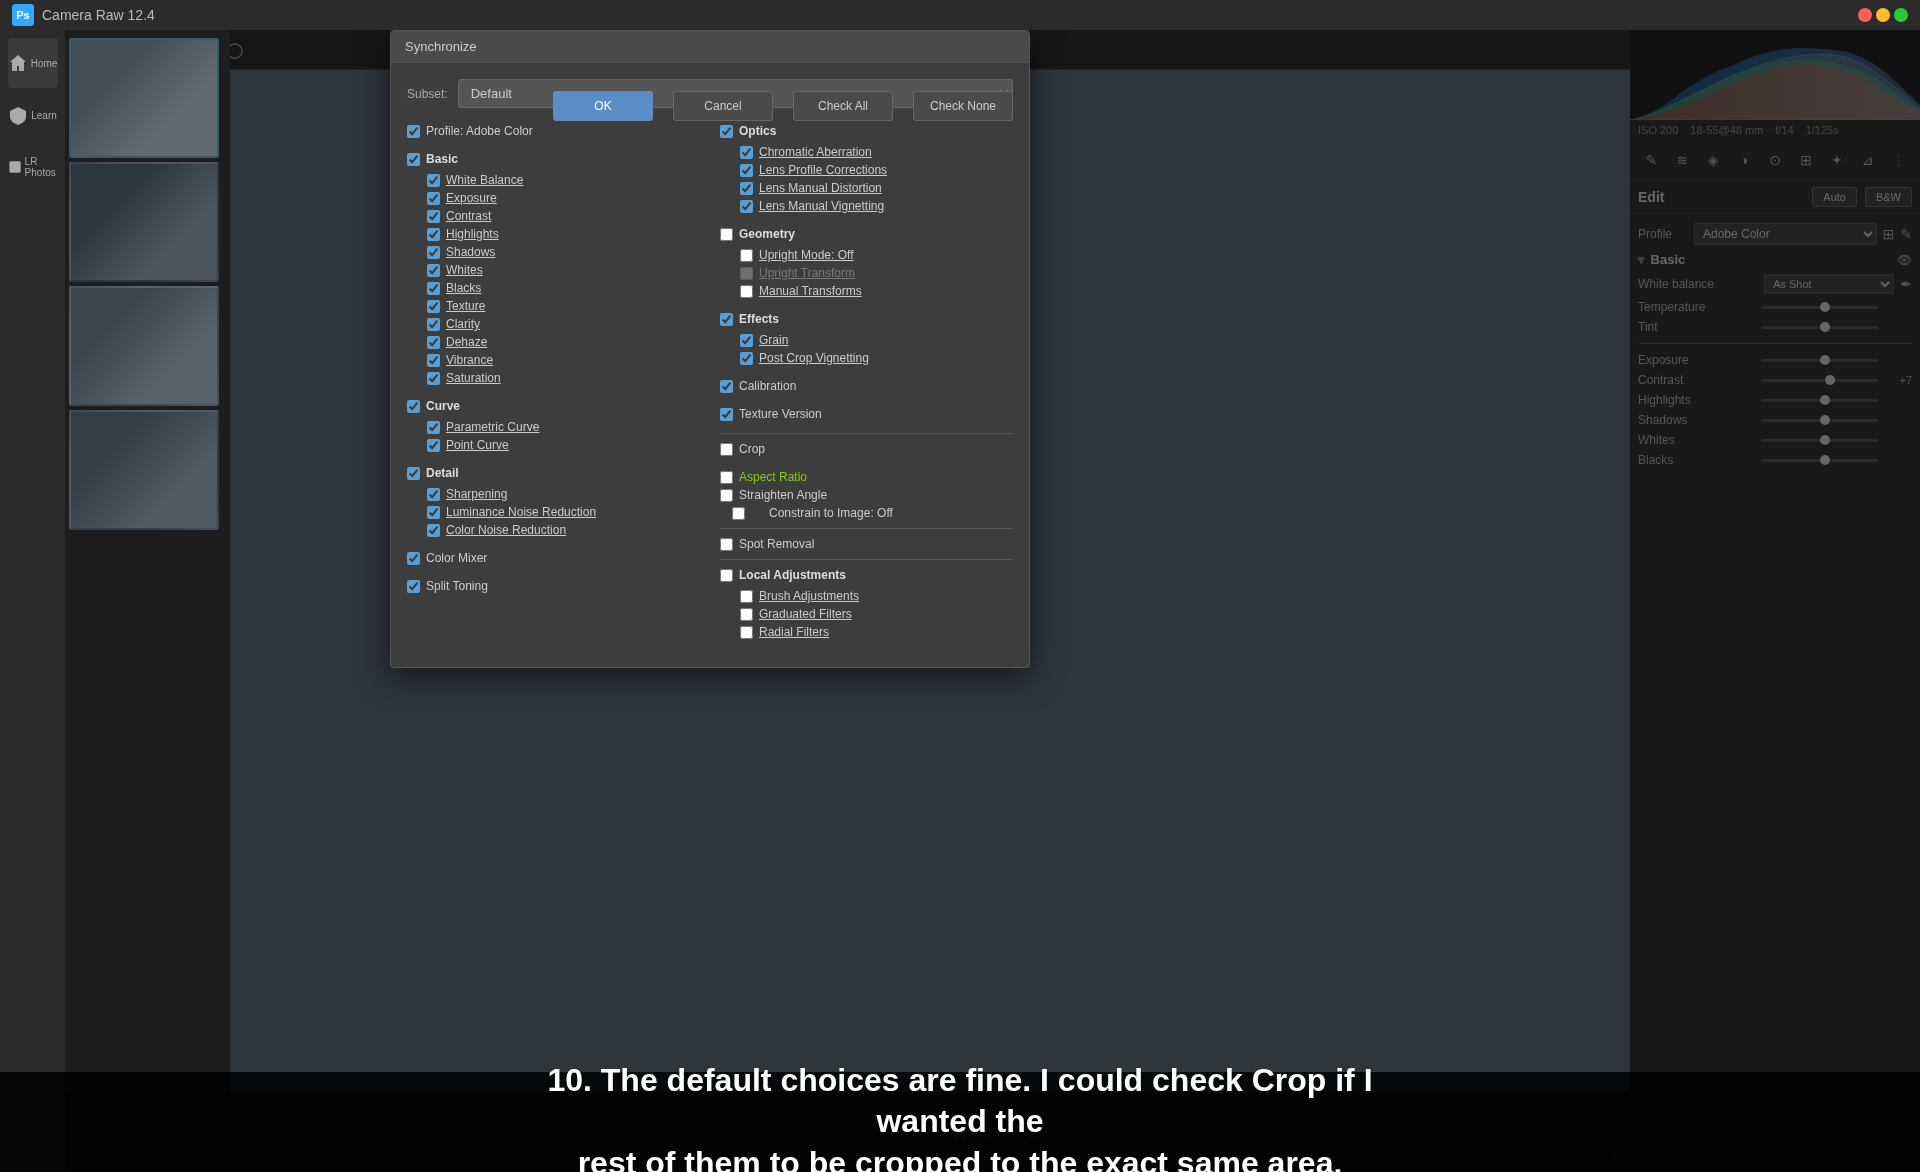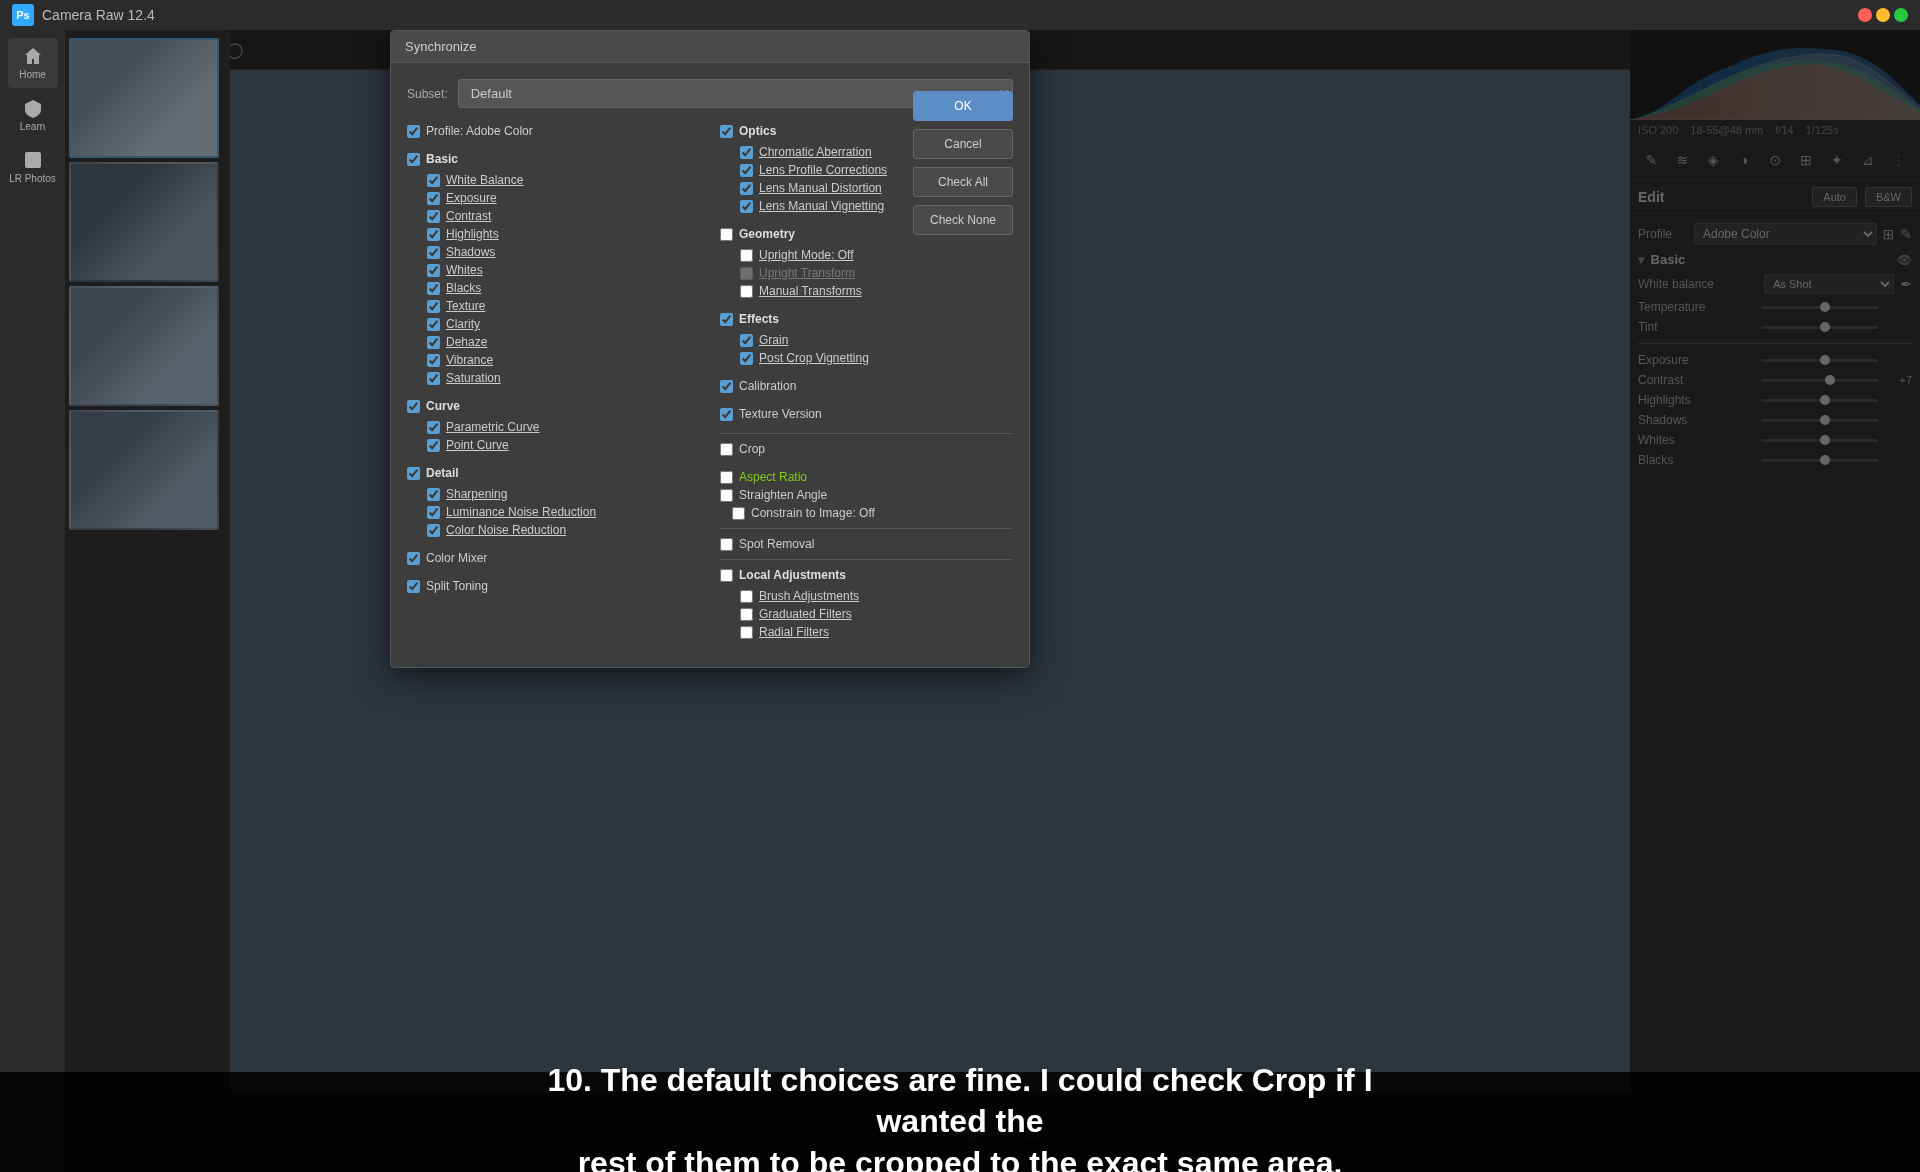--- a/index.html
+++ b/index.html
@@ -65,21 +65,21 @@
       background: #2b2b2b;
       display: flex;
       flex-direction: column;
       align-items: center;
       padding-top: 8px;
       gap: 2px;
       z-index: 10;
     }
     .sidebar-icon {
       width: 50px; height: 50px;
-      display: flex; flex-direction: column;
+      display: flex; 
       align-items: center; justify-content: center;
       color: #aaa;
       cursor: pointer;
       border-radius: 4px;
       font-size: 10px;
       gap: 3px;
     }
     .sidebar-icon.active { background: #3a3a3a; }
     .sidebar-icon svg { width: 20px; height: 20px; }
 
@@ -374,22 +374,22 @@
       font-size: 12px;
       font-weight: 600;
       cursor: pointer;
     }
 
     .modal-buttons {
       position: absolute;
       right: 16px;
       top: 60px;
       display: flex;
-      flex-direction: column;
-      gap: 8px;
+      flex-direction: row;
+      gap: 20px;
     }
     .modal-btn {
       width: 100px;
       padding: 7px 0;
       text-align: center;
       border-radius: 3px;
       border: 1px solid #666;
       background: #4a4a4a;
       color: #ccc;
       cursor: pointer;
@@ -912,21 +912,21 @@
         <div class="check-item" style="padding:2px 0;gap:6px;display:flex;align-items:center;">
           <input type="checkbox" id="cb-ar" style="">
           <label for="cb-ar" style="font-size:12px;color:#84cc16;cursor:pointer;">Aspect Ratio</label>
         </div>
 
         <div class="check-item" style="padding:2px 0;gap:6px;display:flex;align-items:center;">
           <input type="checkbox" id="cb-sa" style="">
           <label for="cb-sa" style="font-size:12px;color:#ccc;cursor:pointer;">Straighten Angle</label>
         </div>
 
-        <div class="check-item" style="padding:2px 12px;gap:6px;display:flex;align-items:center;">
+        <div class="check-item" style="padding:2px 12px;gap:24px;display:flex;align-items:center;">
           <input type="checkbox" id="cb-constrain" style="">
           <label for="cb-constrain" style="font-size:12px;color:#ccc;cursor:pointer;">Constrain to Image: Off</label>
         </div>
 
         <div class="divider-line"></div>
 
         <div class="check-item" style="padding:2px 0;gap:6px;display:flex;align-items:center;">
           <input type="checkbox" id="cb-spot" style="">
           <label for="cb-spot" style="font-size:12px;color:#ccc;cursor:pointer;">Spot Removal</label>
         </div>

